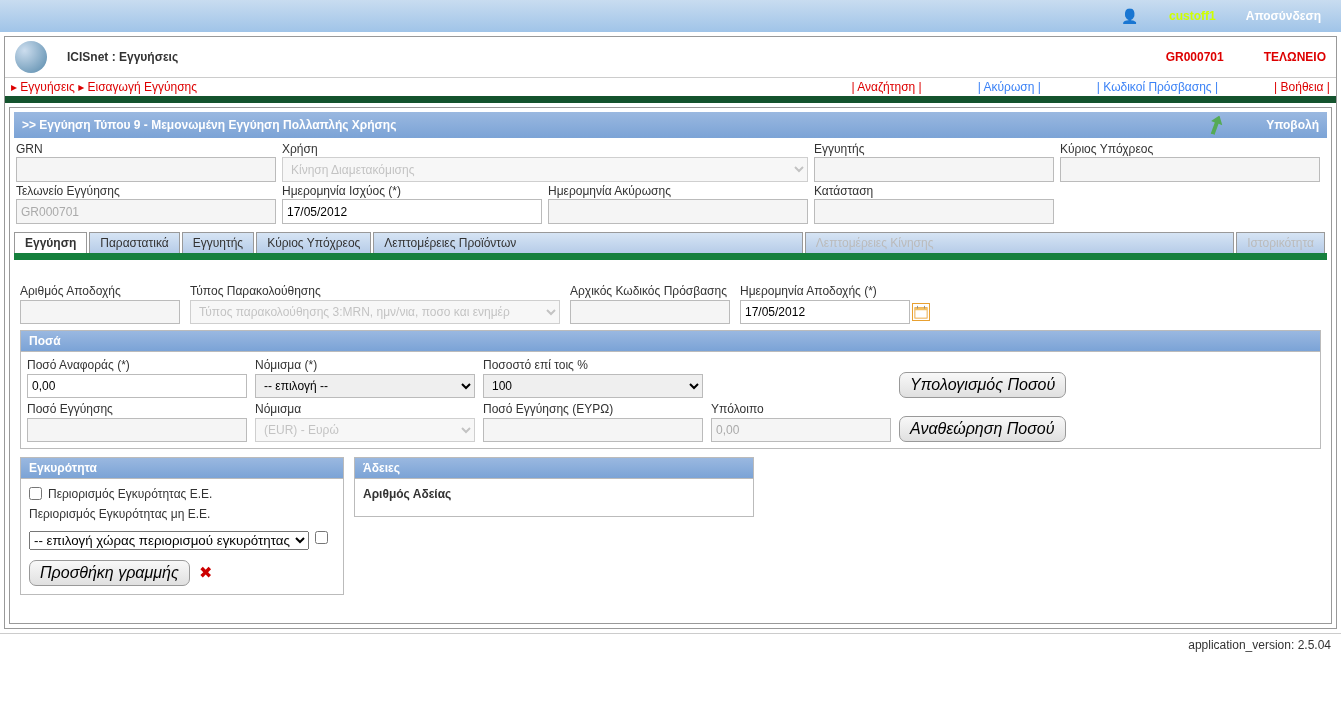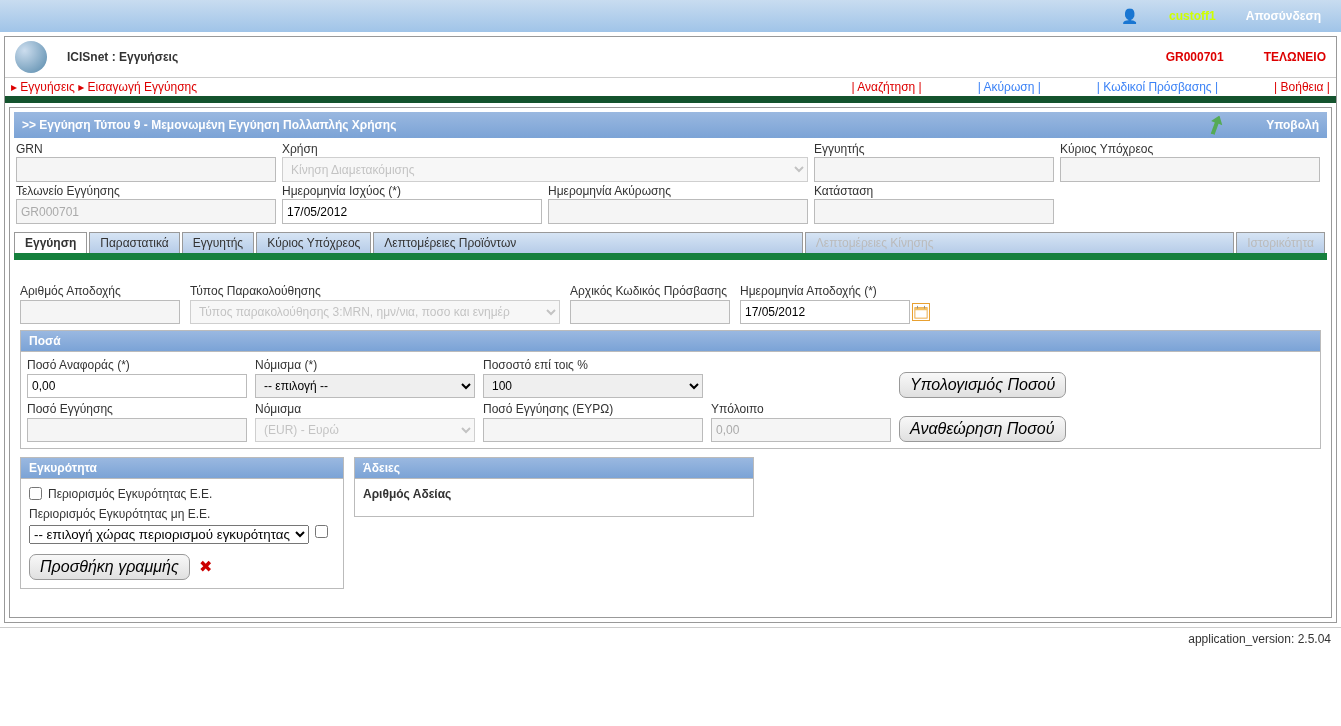--- a/index.html
+++ b/index.html
@@ -274,21 +274,21 @@
       </div>
 
       <div class="two-col">
         <div class="small-panel">
           <div class="panel-h">Εγκυρότητα</div>
           <div class="sp-body">
             <div class="chk-row">
                 <input type="checkbox" style="">
                 <span>Περιορισμός Εγκυρότητας E.E.</span>
               </div>
-            <div style="margin-bottom:4px">Περιορισμός Εγκυρότητας μη E.E.</div>
+            <div style="margin-bottom:10px">Περιορισμός Εγκυρότητας μη E.E.</div>
             <div class="chk-row">
               <select style="width:280px"><option>-- επιλογή χώρας περιορισμού εγκυρότητας --</option></select>
               <input type="checkbox" style="">
             </div>
             <div style="margin-top:10px">
               <button class="btn">Προσθήκη γραμμής</button>
               <span class="del-x">✖</span>
             </div>
           </div>
         </div>

